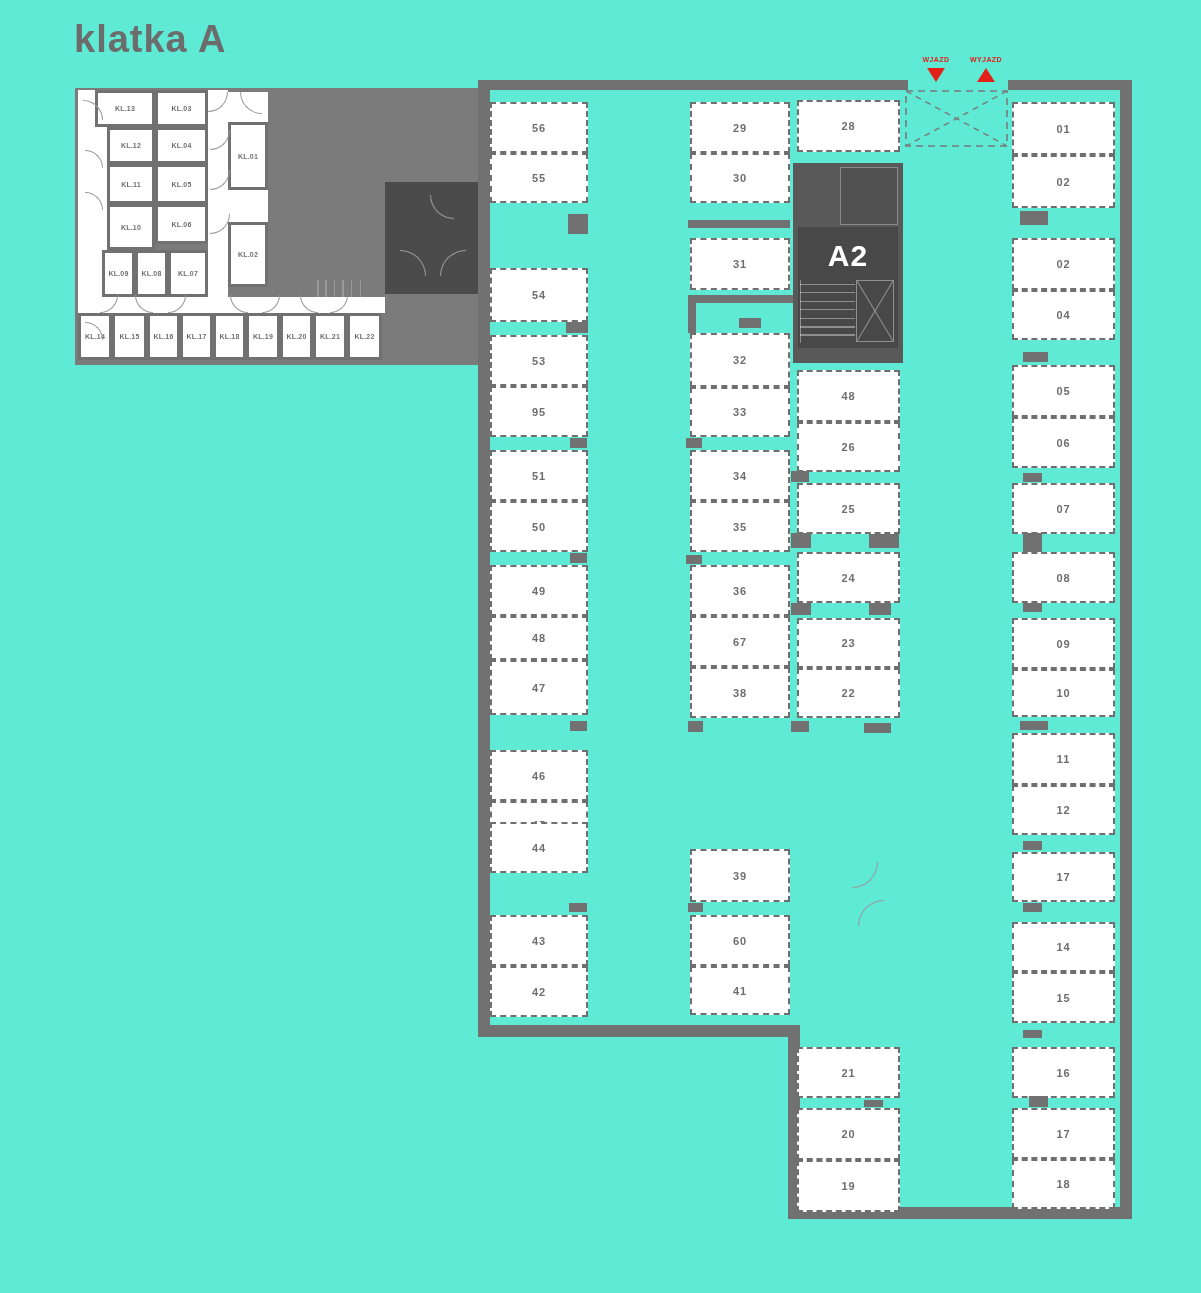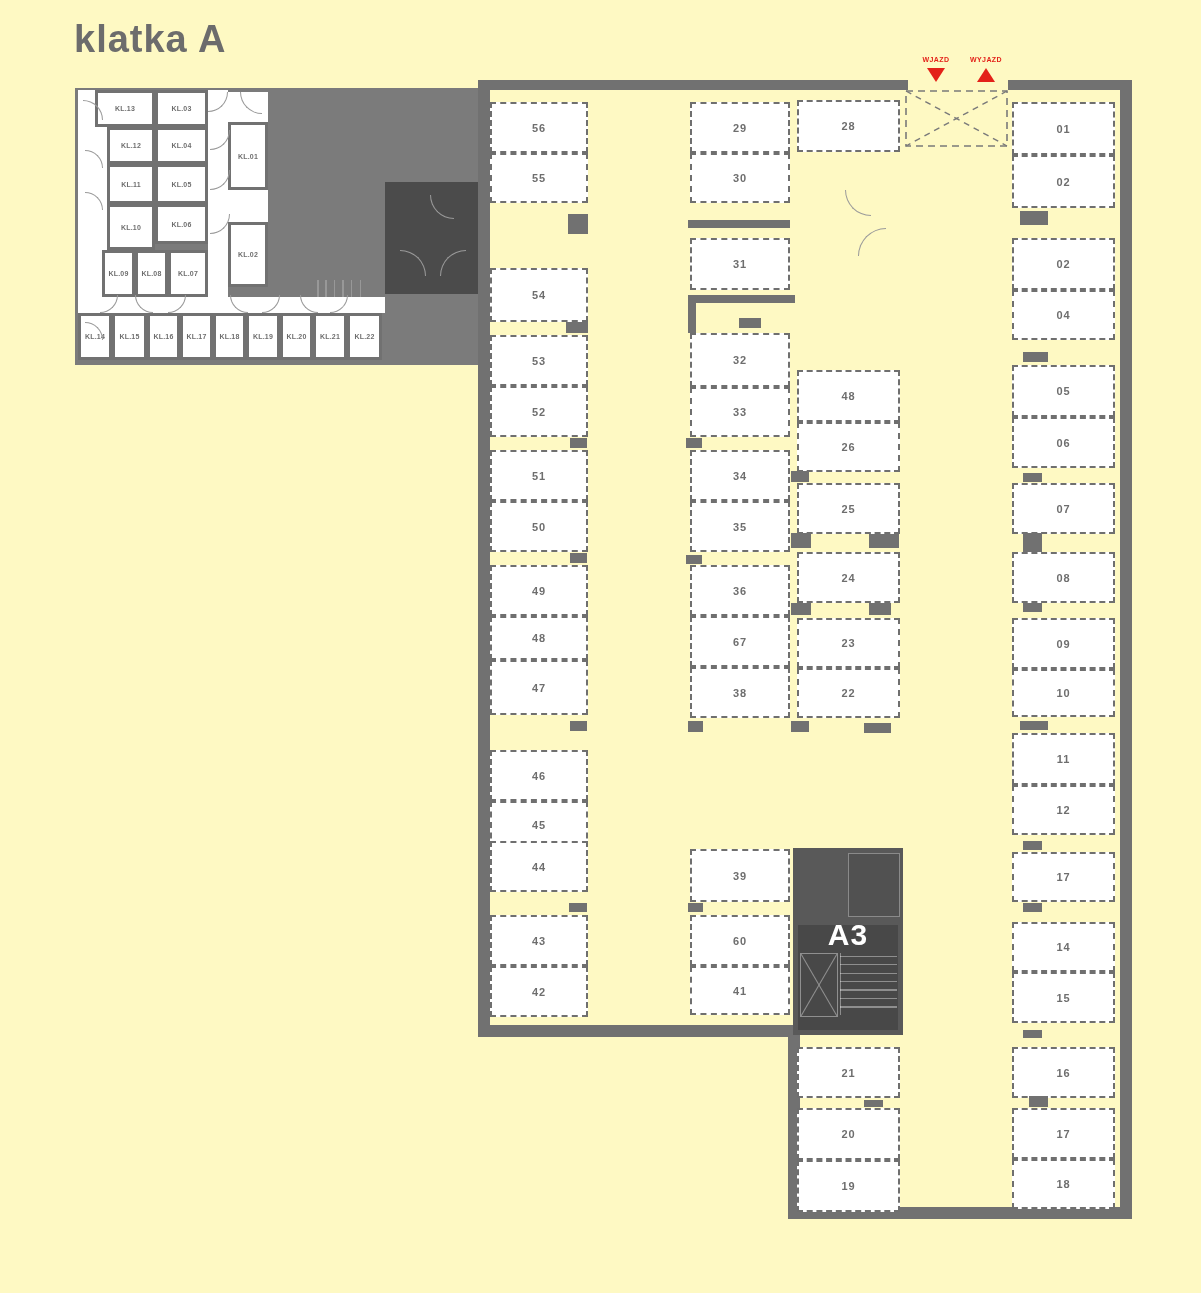--- a/index.html
+++ b/index.html
@@ -1,18 +1,18 @@
 <!DOCTYPE html>
 <html><head>
 <meta charset="utf-8">
 <style>
   html,body{margin:0;padding:0;background:#ffffff;}
   #canvas{
     position:relative;width:1201px;height:1293px;overflow:hidden;
-    font-family:"Liberation Sans", sans-serif;background:#fef9c3;
+    font-family:"Liberation Sans", sans-serif;background:#5eead4;
   }
   #page-title{
     position:absolute;left:74px;top:18px;margin:0;
     font-size:38px;font-weight:800;letter-spacing:1px;color:#6c6c6c;
   }
   
   .abs{position:absolute;box-sizing:border-box;}
   .gray-region{background:#7b7b7b;}
   .wall{background:#717171;}
   .pillar{background:#717171;}
@@ -155,21 +155,21 @@
       <div class="abs space" style="left: 490px; top: 153px; width: 98px; height: 50px;">
         <span>55</span>
       </div>
       <div class="abs space" style="left: 490px; top: 268px; width: 98px; height: 54px;">
         <span>54</span>
       </div>
       <div class="abs space" style="left: 490px; top: 335px; width: 98px; height: 51px;">
         <span>53</span>
       </div>
       <div class="abs space" style="left: 490px; top: 386px; width: 98px; height: 51px;">
-        <span>52</span>
+        <span>95</span>
       </div>
       <div class="abs space" style="left: 490px; top: 450px; width: 98px; height: 51px;">
         <span>51</span>
       </div>
       <div class="abs space" style="left: 490px; top: 501px; width: 98px; height: 51px;">
         <span>50</span>
       </div>
       <div class="abs space" style="left: 490px; top: 565px; width: 98px; height: 51px;">
         <span>49</span>
       </div>
@@ -178,21 +178,21 @@
       </div>
       <div class="abs space" style="left: 490px; top: 660px; width: 98px; height: 55px;">
         <span>47</span>
       </div>
       <div class="abs space" style="left: 490px; top: 750px; width: 98px; height: 51px;">
         <span>46</span>
       </div>
       <div class="abs space" style="left: 490px; top: 801px; width: 98px; height: 48px;">
         <span>45</span>
       </div>
-      <div class="abs space" style="left: 490px; top: 841px; width: 98px; height: 51px;">
+      <div class="abs space" style="left: 490px; top: 822px; width: 98px; height: 51px;">
         <span>44</span>
       </div>
       <div class="abs space" style="left: 490px; top: 915px; width: 98px; height: 51px;">
         <span>43</span>
       </div>
       <div class="abs space" style="left: 490px; top: 966px; width: 98px; height: 51px;">
         <span>42</span>
       </div>
       <div class="abs space" style="left: 690px; top: 102px; width: 100px; height: 51px;">
         <span>29</span>
@@ -366,33 +366,33 @@
       <div class="abs arc tl" style="left: 440px; top: 250px; width: 26px; height: 26px;"></div>
       <div class="abs arc bl" style="left: 430px; top: 195px; width: 24px; height: 24px;"></div>
       <div class="abs arc bl" style="left: 845px; top: 190px; width: 26px; height: 26px;"></div>
       <div class="abs arc tl" style="left: 858px; top: 228px; width: 28px; height: 28px;"></div>
       <div class="abs arc br" style="left: 852px; top: 862px; width: 26px; height: 26px;"></div>
       <div class="abs arc tl" style="left: 858px; top: 900px; width: 26px; height: 26px;"></div>
     </div>
 
   <div class="stairs ghost abs" style="left:310px;top:280px;width:58px;height:28px;"></div>
 
-
-  <div class="block mid" id="a3" style="left:793px;top:848px;width:110px;height:187px;">
-    <div class="inroom" style="left:55px;top:5px;width:50px;height:62px;"></div>
-    <div class="core" style="left:5px;top:77px;width:100px;height:105px;"></div>
-    <div class="xbox" style="left:7px;top:105px;width:36px;height:62px;">
+  <div class="block mid" id="a2" style="left:793px;top:163px;width:110px;height:200px;">
+    <div class="inroom" style="left:47px;top:4px;width:56px;height:56px;"></div>
+    <div class="core" style="left:5px;top:64px;width:100px;height:121px;"></div>
+    <div class="stairs h" style="left:7px;top:117px;width:54px;height:63px;"></div>
+    <div class="xbox" style="left:63px;top:117px;width:36px;height:60px;">
       <svg viewBox="0 0 10 10" preserveAspectRatio="none">
         <line x1="0" y1="0" x2="10" y2="10" stroke="#8f8f8f" stroke-width="0.25"></line>
         <line x1="10" y1="0" x2="0" y2="10" stroke="#8f8f8f" stroke-width="0.25"></line>
       </svg>
     </div>
-    <div class="stairs h" style="left:47px;top:105px;width:56px;height:62px;"></div>
-    <span class="block-label" style="top:70px;">A3</span>
+    <span class="block-label" style="top:76px;">A2</span>
   </div>
+
 
   <div id="ramp">
     <svg viewBox="0 0 103 57" preserveAspectRatio="none">
       <rect x="1" y="1" width="101" height="55" fill="none" stroke="#7a7a7a" stroke-width="1.6" stroke-dasharray="7 5"></rect>
       <line x1="1" y1="1" x2="102" y2="56" stroke="#7a7a7a" stroke-width="1.4" stroke-dasharray="6 5"></line>
       <line x1="102" y1="1" x2="1" y2="56" stroke="#7a7a7a" stroke-width="1.4" stroke-dasharray="6 5"></line>
     </svg>
   </div>
   <span class="ramp-label" style="left:906px;top:56px;">WJAZD</span>
   <span class="ramp-label" style="left:956px;top:56px;">WYJAZD</span>

